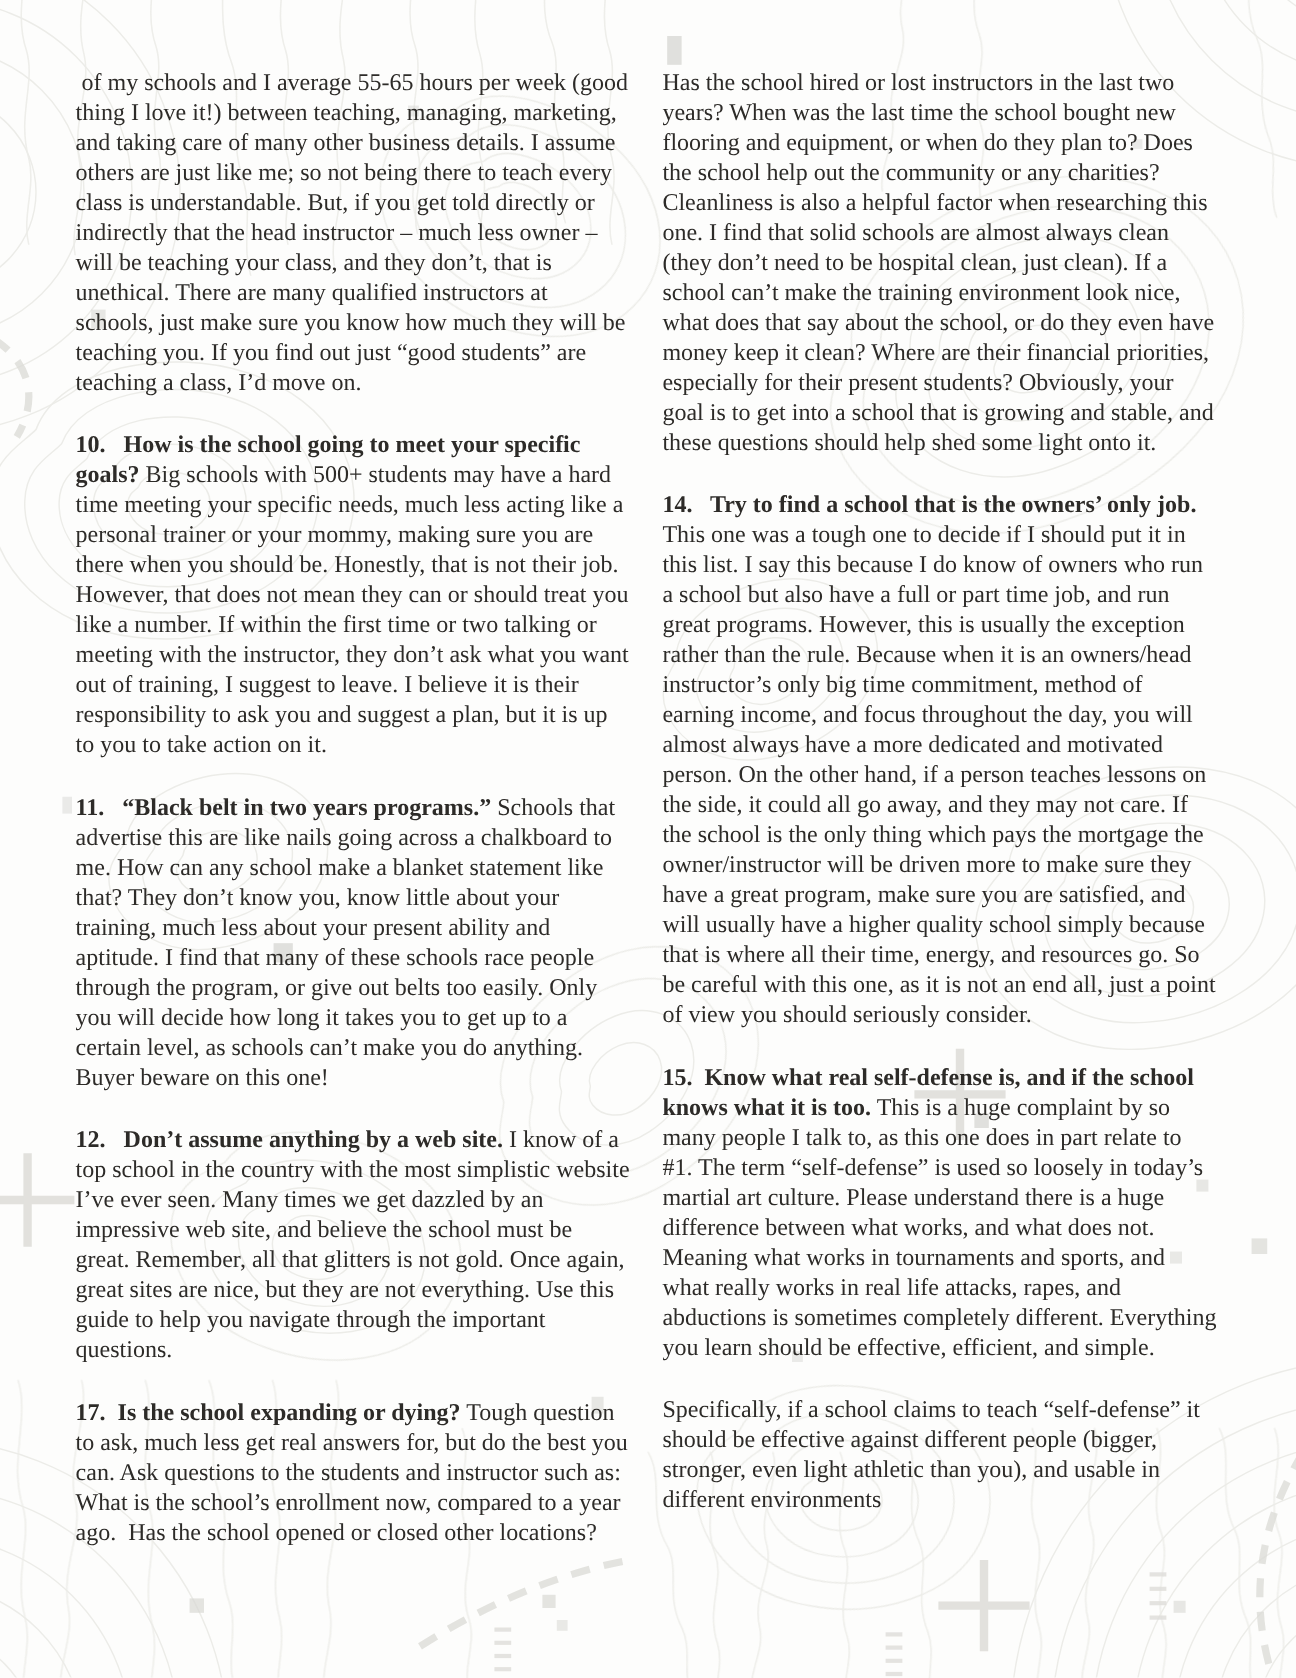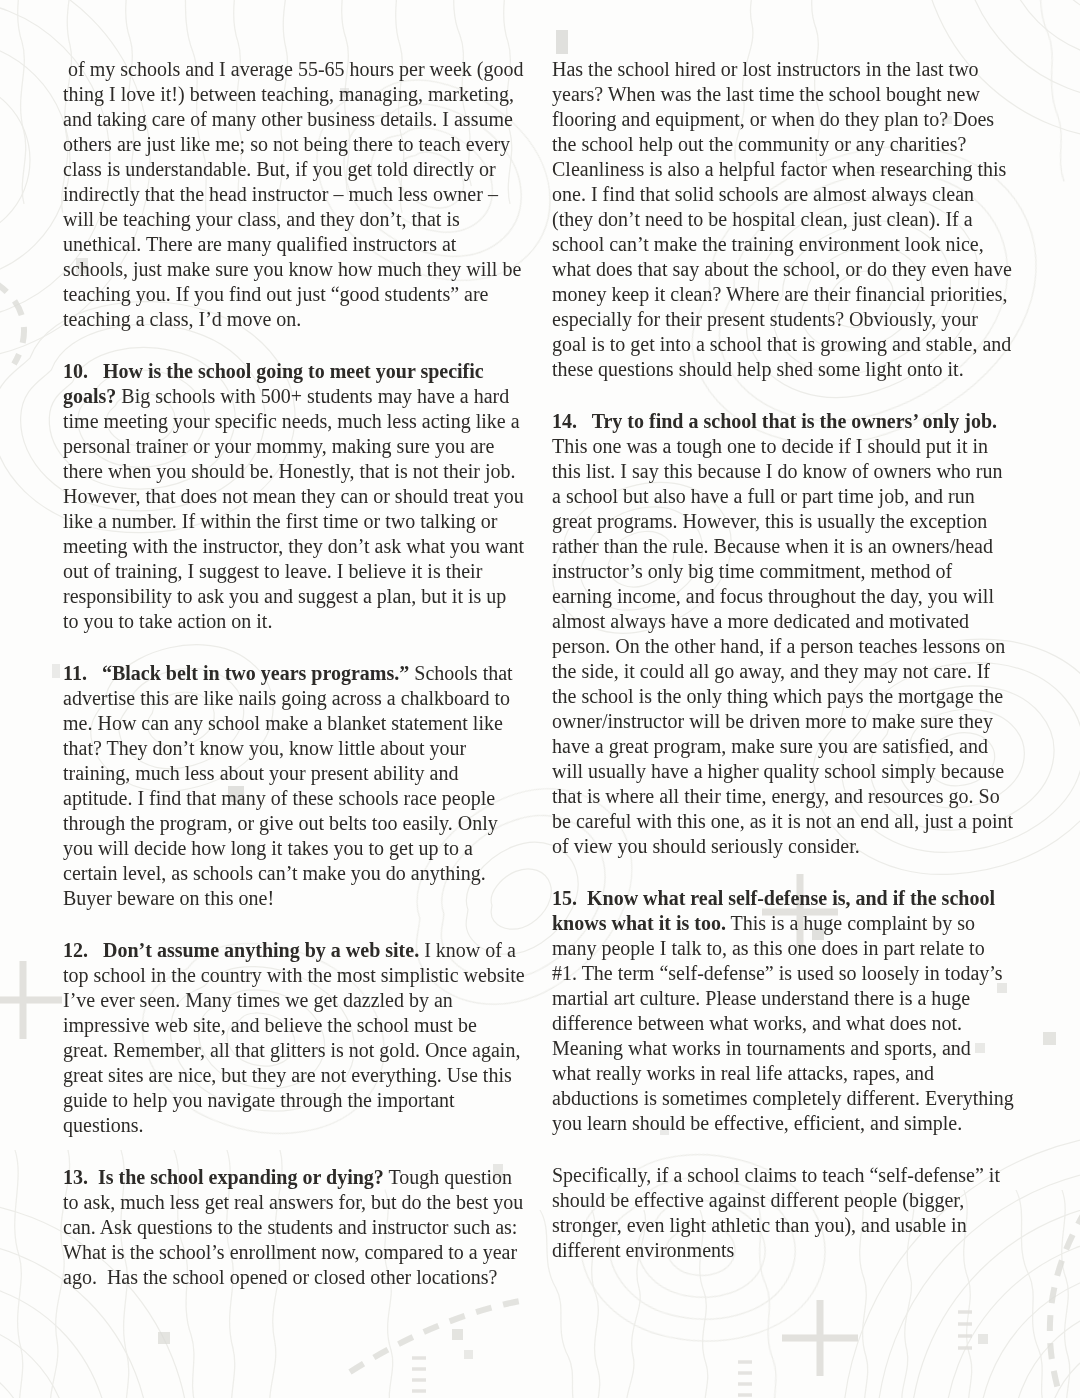--- a/index.html
+++ b/index.html
@@ -211,21 +211,21 @@
     </g>
   </svg>
 
   <div class="columns">
 
     <div class="col">
       <p class="para"><span class="lead"></span><span> of my schools and I average 55-65 hours per week (good thing I love it!) between teaching, managing, marketing, and taking care of many other business details. I assume others are just like me; so not being there to teach every class is understandable. But, if you get told directly or indirectly that the head instructor – much less owner – will be teaching your class, and they don’t, that is unethical. There are many qualified instructors at schools, just make sure you know how much they will be teaching you. If you find out just “good students” are teaching a class, I’d move on.</span></p>
       <p class="para"><span class="lead">10.   How is the school going to meet your specific goals?</span><span> Big schools with 500+ students may have a hard time meeting your specific needs, much less acting like a personal trainer or your mommy, making sure you are there when you should be. Honestly, that is not their job. However, that does not mean they can or should treat you like a number. If within the first time or two talking or meeting with the instructor, they don’t ask what you want out of training, I suggest to leave. I believe it is their responsibility to ask you and suggest a plan, but it is up to you to take action on it.</span></p>
       <p class="para"><span class="lead">11.   “Black belt in two years programs.”</span><span> Schools that advertise this are like nails going across a chalkboard to me. How can any school make a blanket statement like that? They don’t know you, know little about your training, much less about your present ability and aptitude. I find that many of these schools race people through the program, or give out belts too easily. Only you will decide how long it takes you to get up to a certain level, as schools can’t make you do anything. Buyer beware on this one!</span></p>
       <p class="para"><span class="lead">12.   Don’t assume anything by a web site.</span><span> I know of a top school in the country with the most simplistic website I’ve ever seen. Many times we get dazzled by an impressive web site, and believe the school must be great. Remember, all that glitters is not gold. Once again, great sites are nice, but they are not everything. Use this guide to help you navigate through the important questions.</span></p>
-      <p class="para"><span class="lead">13.  Is the school expanding or dying?</span><span> Tough question to ask, much less get real answers for, but do the best you can. Ask questions to the students and instructor such as: What is the school’s enrollment now, compared to a year ago.  Has the school opened or closed other locations?</span></p>
+      <p class="para"><span class="lead">17.  Is the school expanding or dying?</span><span> Tough question to ask, much less get real answers for, but do the best you can. Ask questions to the students and instructor such as: What is the school’s enrollment now, compared to a year ago.  Has the school opened or closed other locations?</span></p>
     </div>
 
     <div class="col">
       <p class="para"><span class="lead"></span><span>Has the school hired or lost instructors in the last two years? When was the last time the school bought new flooring and equipment, or when do they plan to? Does the school help out the community or any charities? Cleanliness is also a helpful factor when researching this one. I find that solid schools are almost always clean (they don’t need to be hospital clean, just clean). If a school can’t make the training environment look nice, what does that say about the school, or do they even have money keep it clean? Where are their financial priorities, especially for their present students? Obviously, your goal is to get into a school that is growing and stable, and these questions should help shed some light onto it.</span></p>
       <p class="para"><span class="lead">14.   Try to find a school that is the owners’ only job.</span><span> This one was a tough one to decide if I should put it in this list. I say this because I do know of owners who run a school but also have a full or part time job, and run great programs. However, this is usually the exception rather than the rule. Because when it is an owners/head instructor’s only big time commitment, method of earning income, and focus throughout the day, you will almost always have a more dedicated and motivated person. On the other hand, if a person teaches lessons on the side, it could all go away, and they may not care. If the school is the only thing which pays the mortgage the owner/instructor will be driven more to make sure they have a great program, make sure you are satisfied, and will usually have a higher quality school simply because that is where all their time, energy, and resources go. So be careful with this one, as it is not an end all, just a point of view you should seriously consider.</span></p>
       <p class="para"><span class="lead">15.  Know what real self-defense is, and if the school knows what it is too.</span><span> This is a huge complaint by so many people I talk to, as this one does in part relate to #1. The term “self-defense” is used so loosely in today’s martial art culture. Please understand there is a huge difference between what works, and what does not. Meaning what works in tournaments and sports, and what really works in real life attacks, rapes, and abductions is sometimes completely different. Everything you learn should be effective, efficient, and simple.</span></p>
       <p class="para"><span class="lead"></span><span>Specifically, if a school claims to teach “self-defense” it should be effective against different people (bigger, stronger, even light athletic than you), and usable in different environments</span></p>
     </div>
 
   </div>

